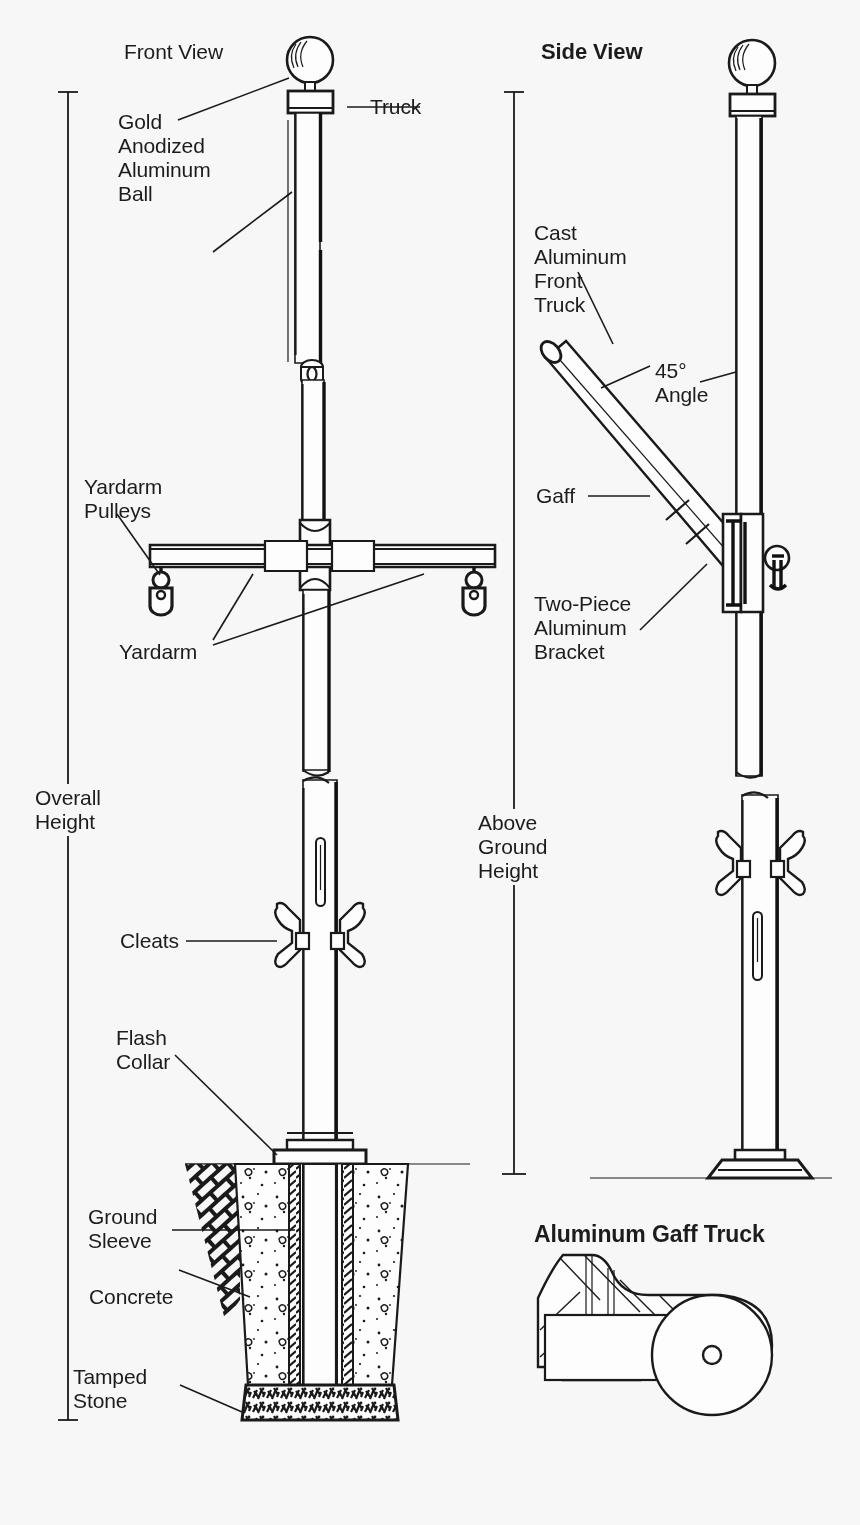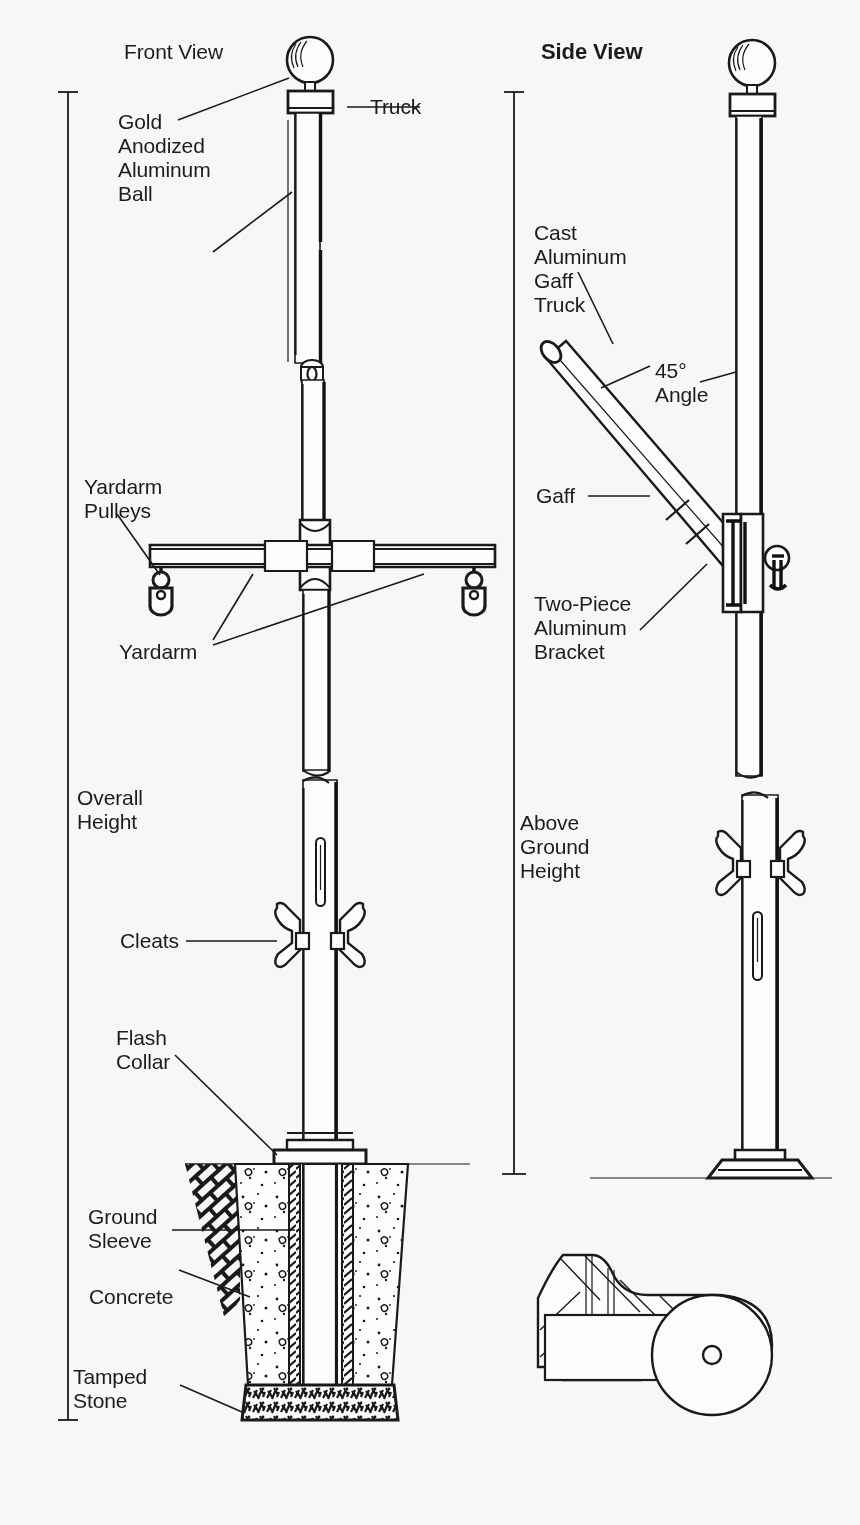--- a/index.html
+++ b/index.html
@@ -38,21 +38,20 @@
     letter-spacing: -0.1px;
   }
   .lbl.bold {
     font-weight: bold;
     font-size: 22px;
     text-align: center;
   }
   .lbl.boxed {
     background: #f7f7f7;
     padding: 2px 3px;
-    margin-left: 42px;
   }
   .ink-thin { fill: none; stroke: #1a1a1a; stroke-width: 1.2; }
   .ink-med  { fill: none; stroke: #1a1a1a; stroke-width: 2.2; }
   .ink-thick{ fill: none; stroke: #111; stroke-width: 3.4; }
   .fillw { fill: #fdfdfd; stroke: #1a1a1a; }
   .leader { fill: none; stroke: #1a1a1a; stroke-width: 1.6; }
   .dimline { fill: none; stroke: #1a1a1a; stroke-width: 1.8; }
   .hatchstroke { stroke: #1a1a1a; stroke-width: 1.4; fill: none; }
 </style>
 </head>
@@ -392,28 +391,29 @@
   <div class="lbl" style="left:116px; top:1005px;margin-top:21px;">Flash
 Collar</div>
   <div class="lbl" style="left:88px; top:1205px;">Ground
 Sleeve</div>
   <div class="lbl" style="left:89px; top:1285px;">Concrete</div>
   <div class="lbl" style="left:73px; top:1365px;">Tamped
 Stone</div>
 
   <div class="lbl" style="left:534px; top:221px;">Cast
 Aluminum
-Gaff
+Front
 Truck</div>
   <div class="lbl" style="left:655px; top:359px;">45°
 Angle</div>
   <div class="lbl" style="left:536px; top:484px;">Gaff</div>
   <div class="lbl" style="left:534px; top:592px;">Two-Piece
 Aluminum
 Bracket</div>
 
   <div class="lbl boxed" style="left:32px; top:784px;">Overall
 Height</div>
   <div class="lbl boxed" style="left:475px; top:809px;">Above
 Ground
 Height</div>
 
+  <div class="lbl bold" style="left:534px; top:1222px; font-size:23px;">Aluminum Gaff Truck</div>
 </div>
 
 </body></html>

